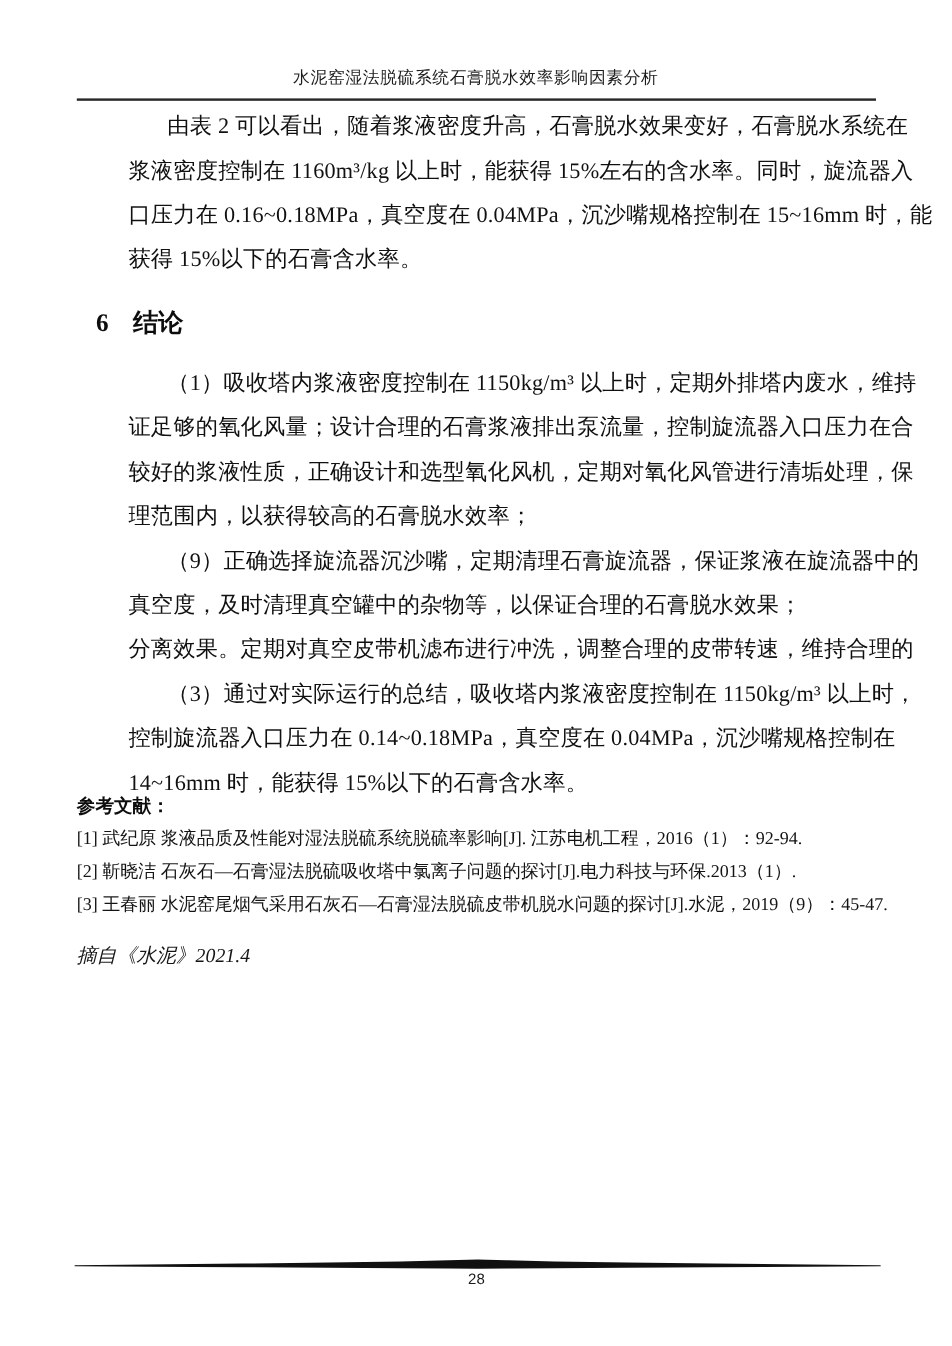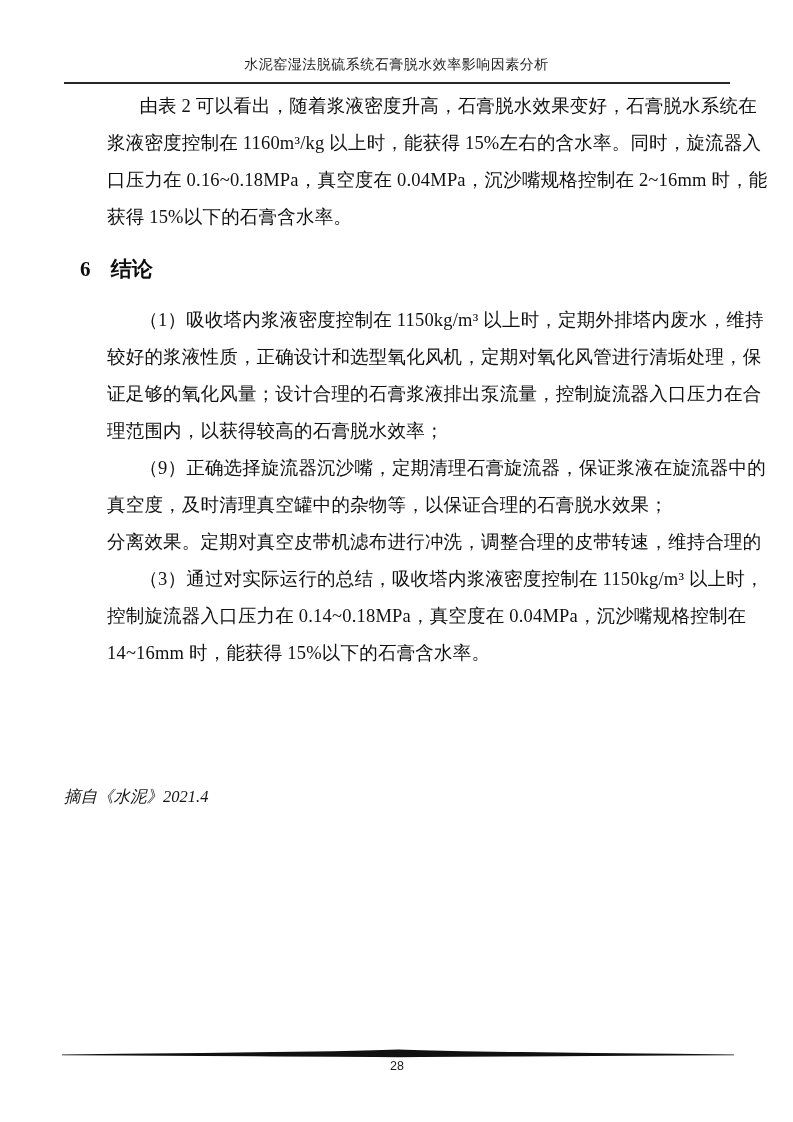--- a/index.html
+++ b/index.html
@@ -114,50 +114,58 @@
 <div class="page">
 
   <div class="head-title">水泥窑湿法脱硫系统石膏脱水效率影响因素分析</div>
   <div class="head-rule"></div>
 
   <main class="body-text">
 
     <div class="para">
         <div class="line">由表 2 可以看出，随着浆液密度升高，石膏脱水效果变好，石膏脱水系统在</div>
         <div class="line">浆液密度控制在 1160m³/kg 以上时，能获得 15%左右的含水率。同时，旋流器入</div>
-        <div class="line">口压力在 0.16~0.18MPa，真空度在 0.04MPa，沉沙嘴规格控制在 2~16mm 时，能</div>
+        <div class="line">口压力在 0.16~0.18MPa，真空度在 0.04MPa，沉沙嘴规格控制在 15~16mm 时，能</div>
         <div class="line last-line">获得 15%以下的石膏含水率。</div>
       </div>
 
     <h2 class="section-heading">
       <span class="num">6</span>
       <span class="ttl">结论</span>
     </h2>
 
     <div class="para">
         <div class="line">（1）吸收塔内浆液密度控制在 1150kg/m³ 以上时，定期外排塔内废水，维持</div>
+        <div class="line">证足够的氧化风量；设计合理的石膏浆液排出泵流量，控制旋流器入口压力在合</div>
         <div class="line">较好的浆液性质，正确设计和选型氧化风机，定期对氧化风管进行清垢处理，保</div>
-        <div class="line">证足够的氧化风量；设计合理的石膏浆液排出泵流量，控制旋流器入口压力在合</div>
         <div class="line last-line">理范围内，以获得较高的石膏脱水效率；</div>
       </div>
 
     <div class="para">
         <div class="line">（9）正确选择旋流器沉沙嘴，定期清理石膏旋流器，保证浆液在旋流器中的</div>
         <div class="line last-line">真空度，及时清理真空罐中的杂物等，以保证合理的石膏脱水效果；</div>
         <div class="line">分离效果。定期对真空皮带机滤布进行冲洗，调整合理的皮带转速，维持合理的</div>
       </div>
 
     <div class="para">
         <div class="line">（3）通过对实际运行的总结，吸收塔内浆液密度控制在 1150kg/m³ 以上时，</div>
         <div class="line">控制旋流器入口压力在 0.14~0.18MPa，真空度在 0.04MPa，沉沙嘴规格控制在</div>
         <div class="line last-line">14~16mm 时，能获得 15%以下的石膏含水率。</div>
       </div>
 
   </main>
 
+  <section class="references">
+    <div class="ref-heading">参考文献：</div>
+    <div class="ref-list">
+        <div class="ref-item">[1] 武纪原  浆液品质及性能对湿法脱硫系统脱硫率影响[J]. 江苏电机工程，2016（1）：92-94.</div>
+        <div class="ref-item">[2] 靳晓洁  石灰石—石膏湿法脱硫吸收塔中氯离子问题的探讨[J].电力科技与环保.2013（1）.</div>
+        <div class="ref-item last-line">[3] 王春丽  水泥窑尾烟气采用石灰石—石膏湿法脱硫皮带机脱水问题的探讨[J].水泥，2019（9）：45-47.</div>
+      </div>
+  </section>
 
   <div class="source-note">摘自《水泥》2021.4</div>
 
   <svg class="footer-rule-svg" viewBox="0 0 672 9" preserveAspectRatio="none">
     <polygon fill="#111111" points="
       0,5.4 60,4.7 140,4.0 212,3.1 272,2.2 312,1.2 336,0.5
       360,1.2 400,2.2 460,3.1 532,4.0 612,4.7 672,5.4
       672,6.2 612,6.6 532,7.0 460,7.4 400,7.8 360,8.1 336,8.3
       312,8.1 272,7.8 212,7.4 140,7.0 60,6.6 0,6.2"></polygon>
   </svg>

